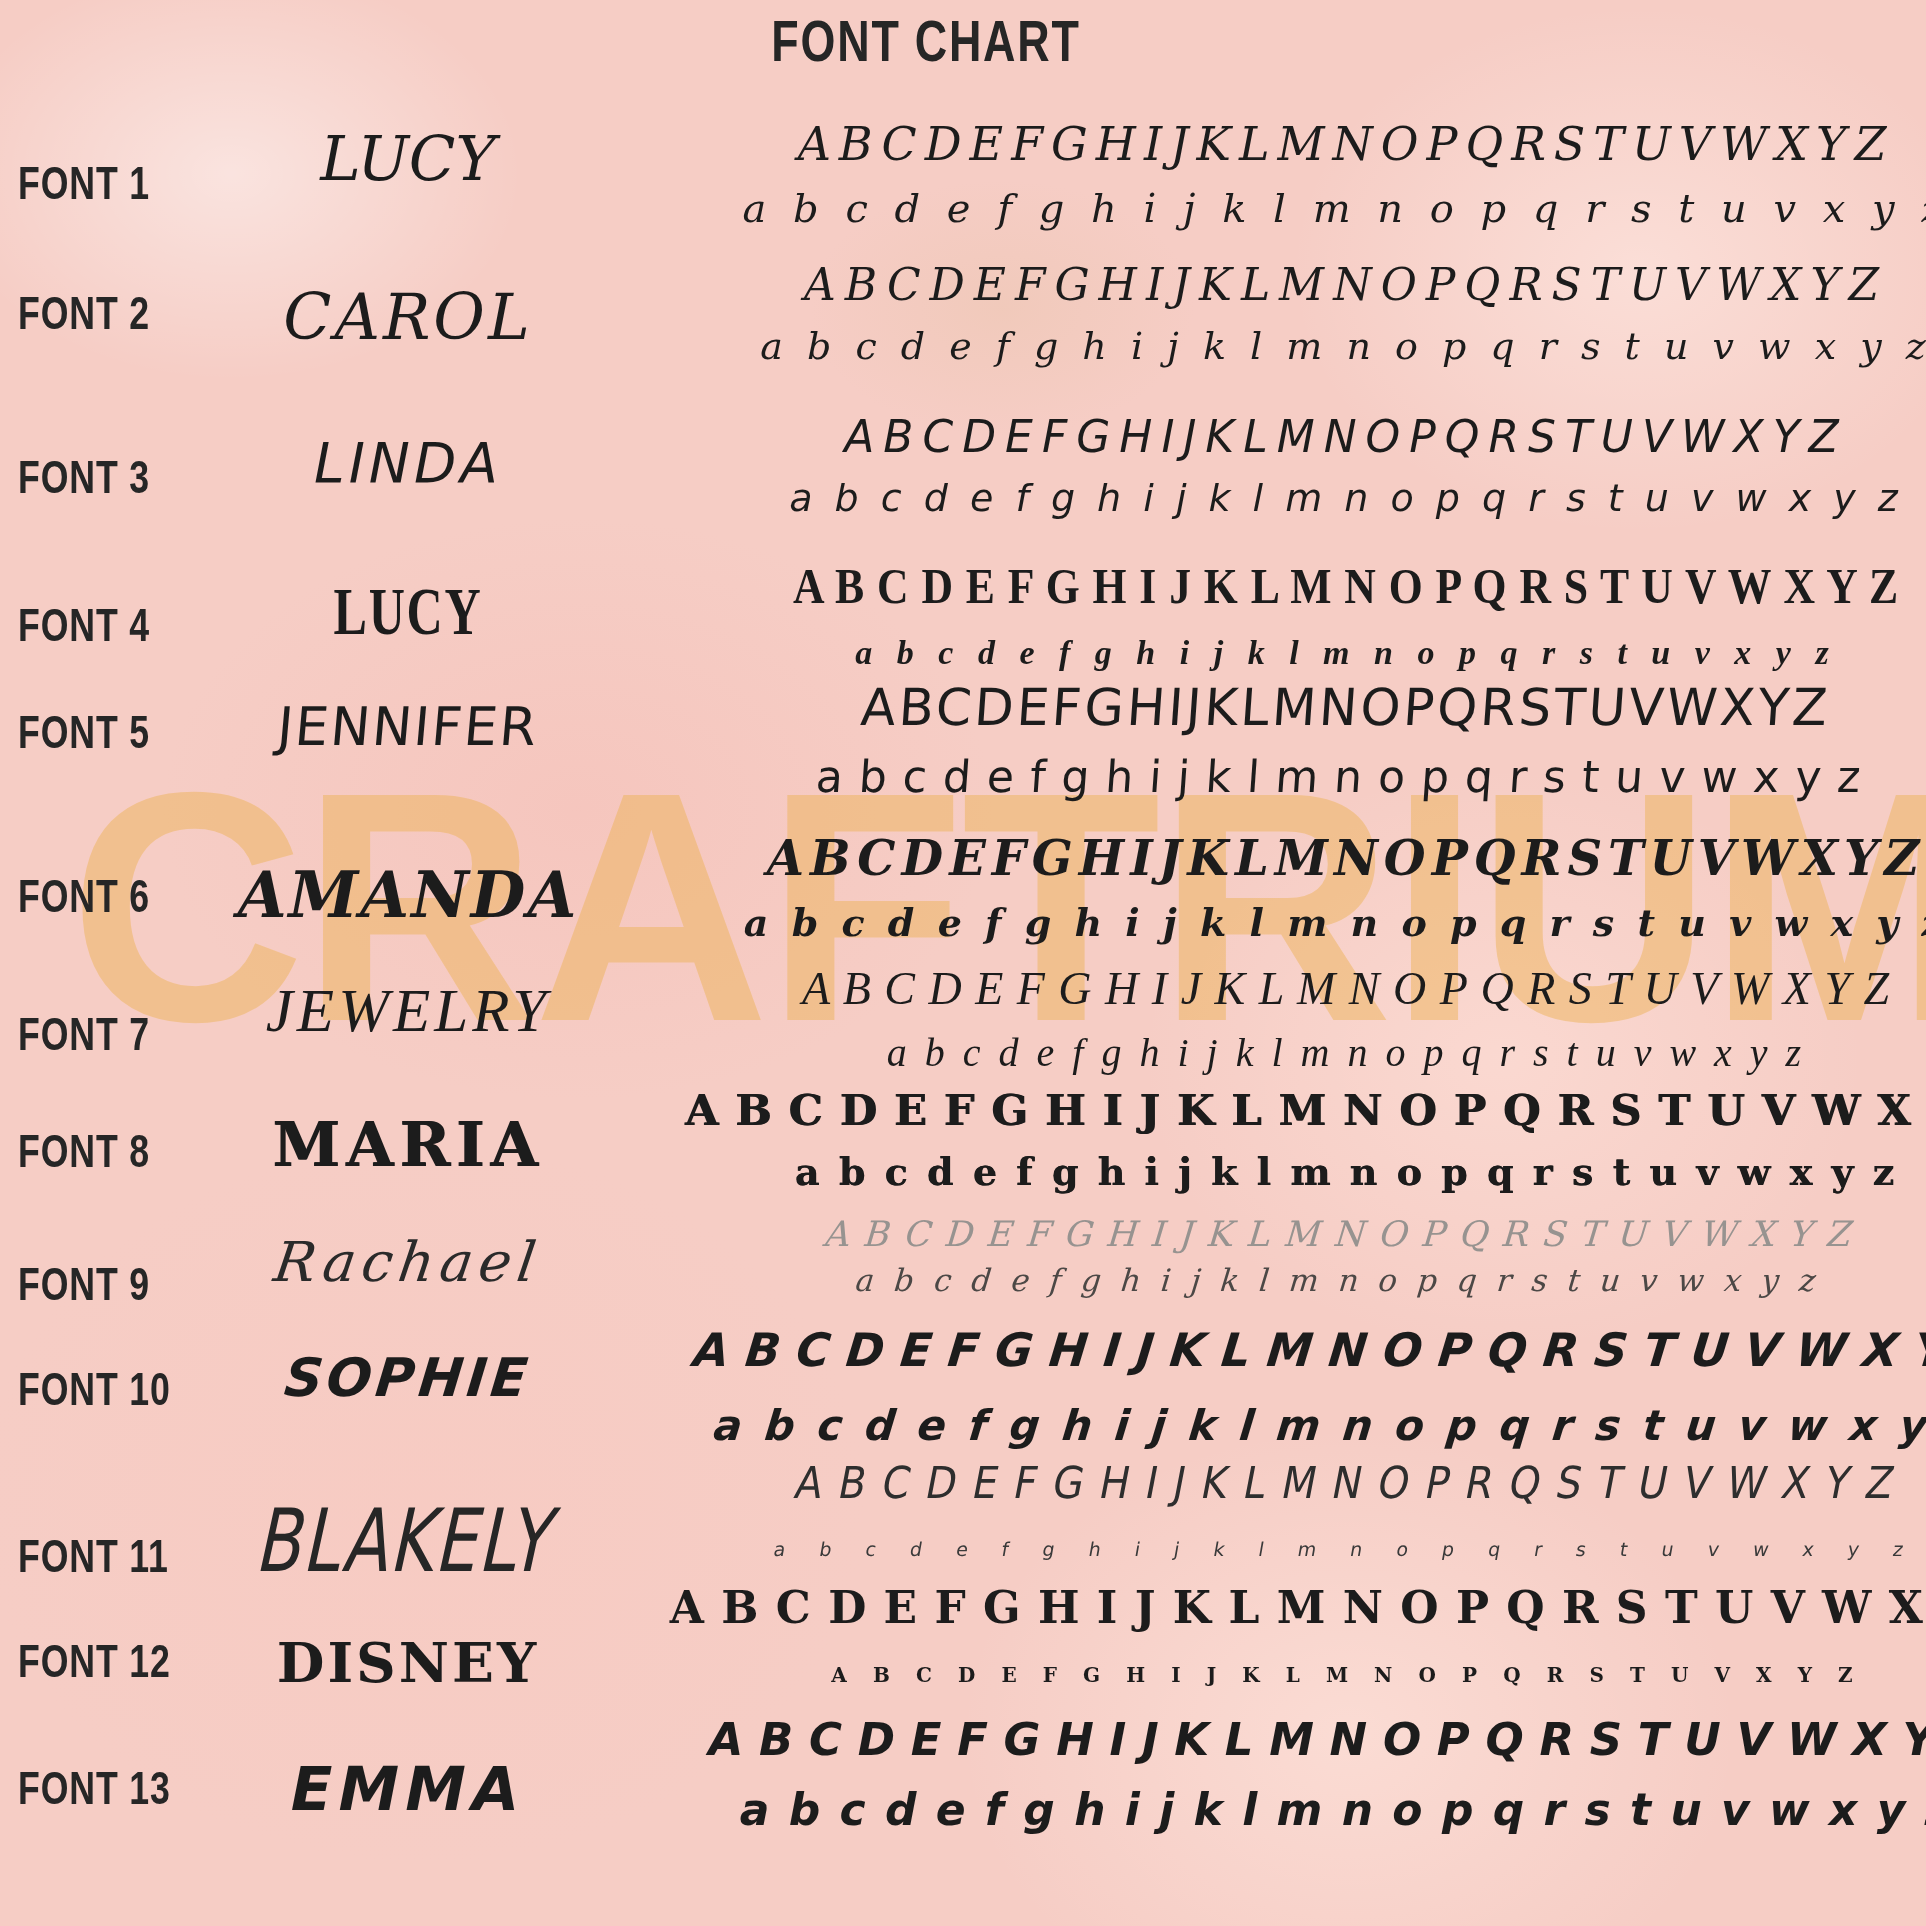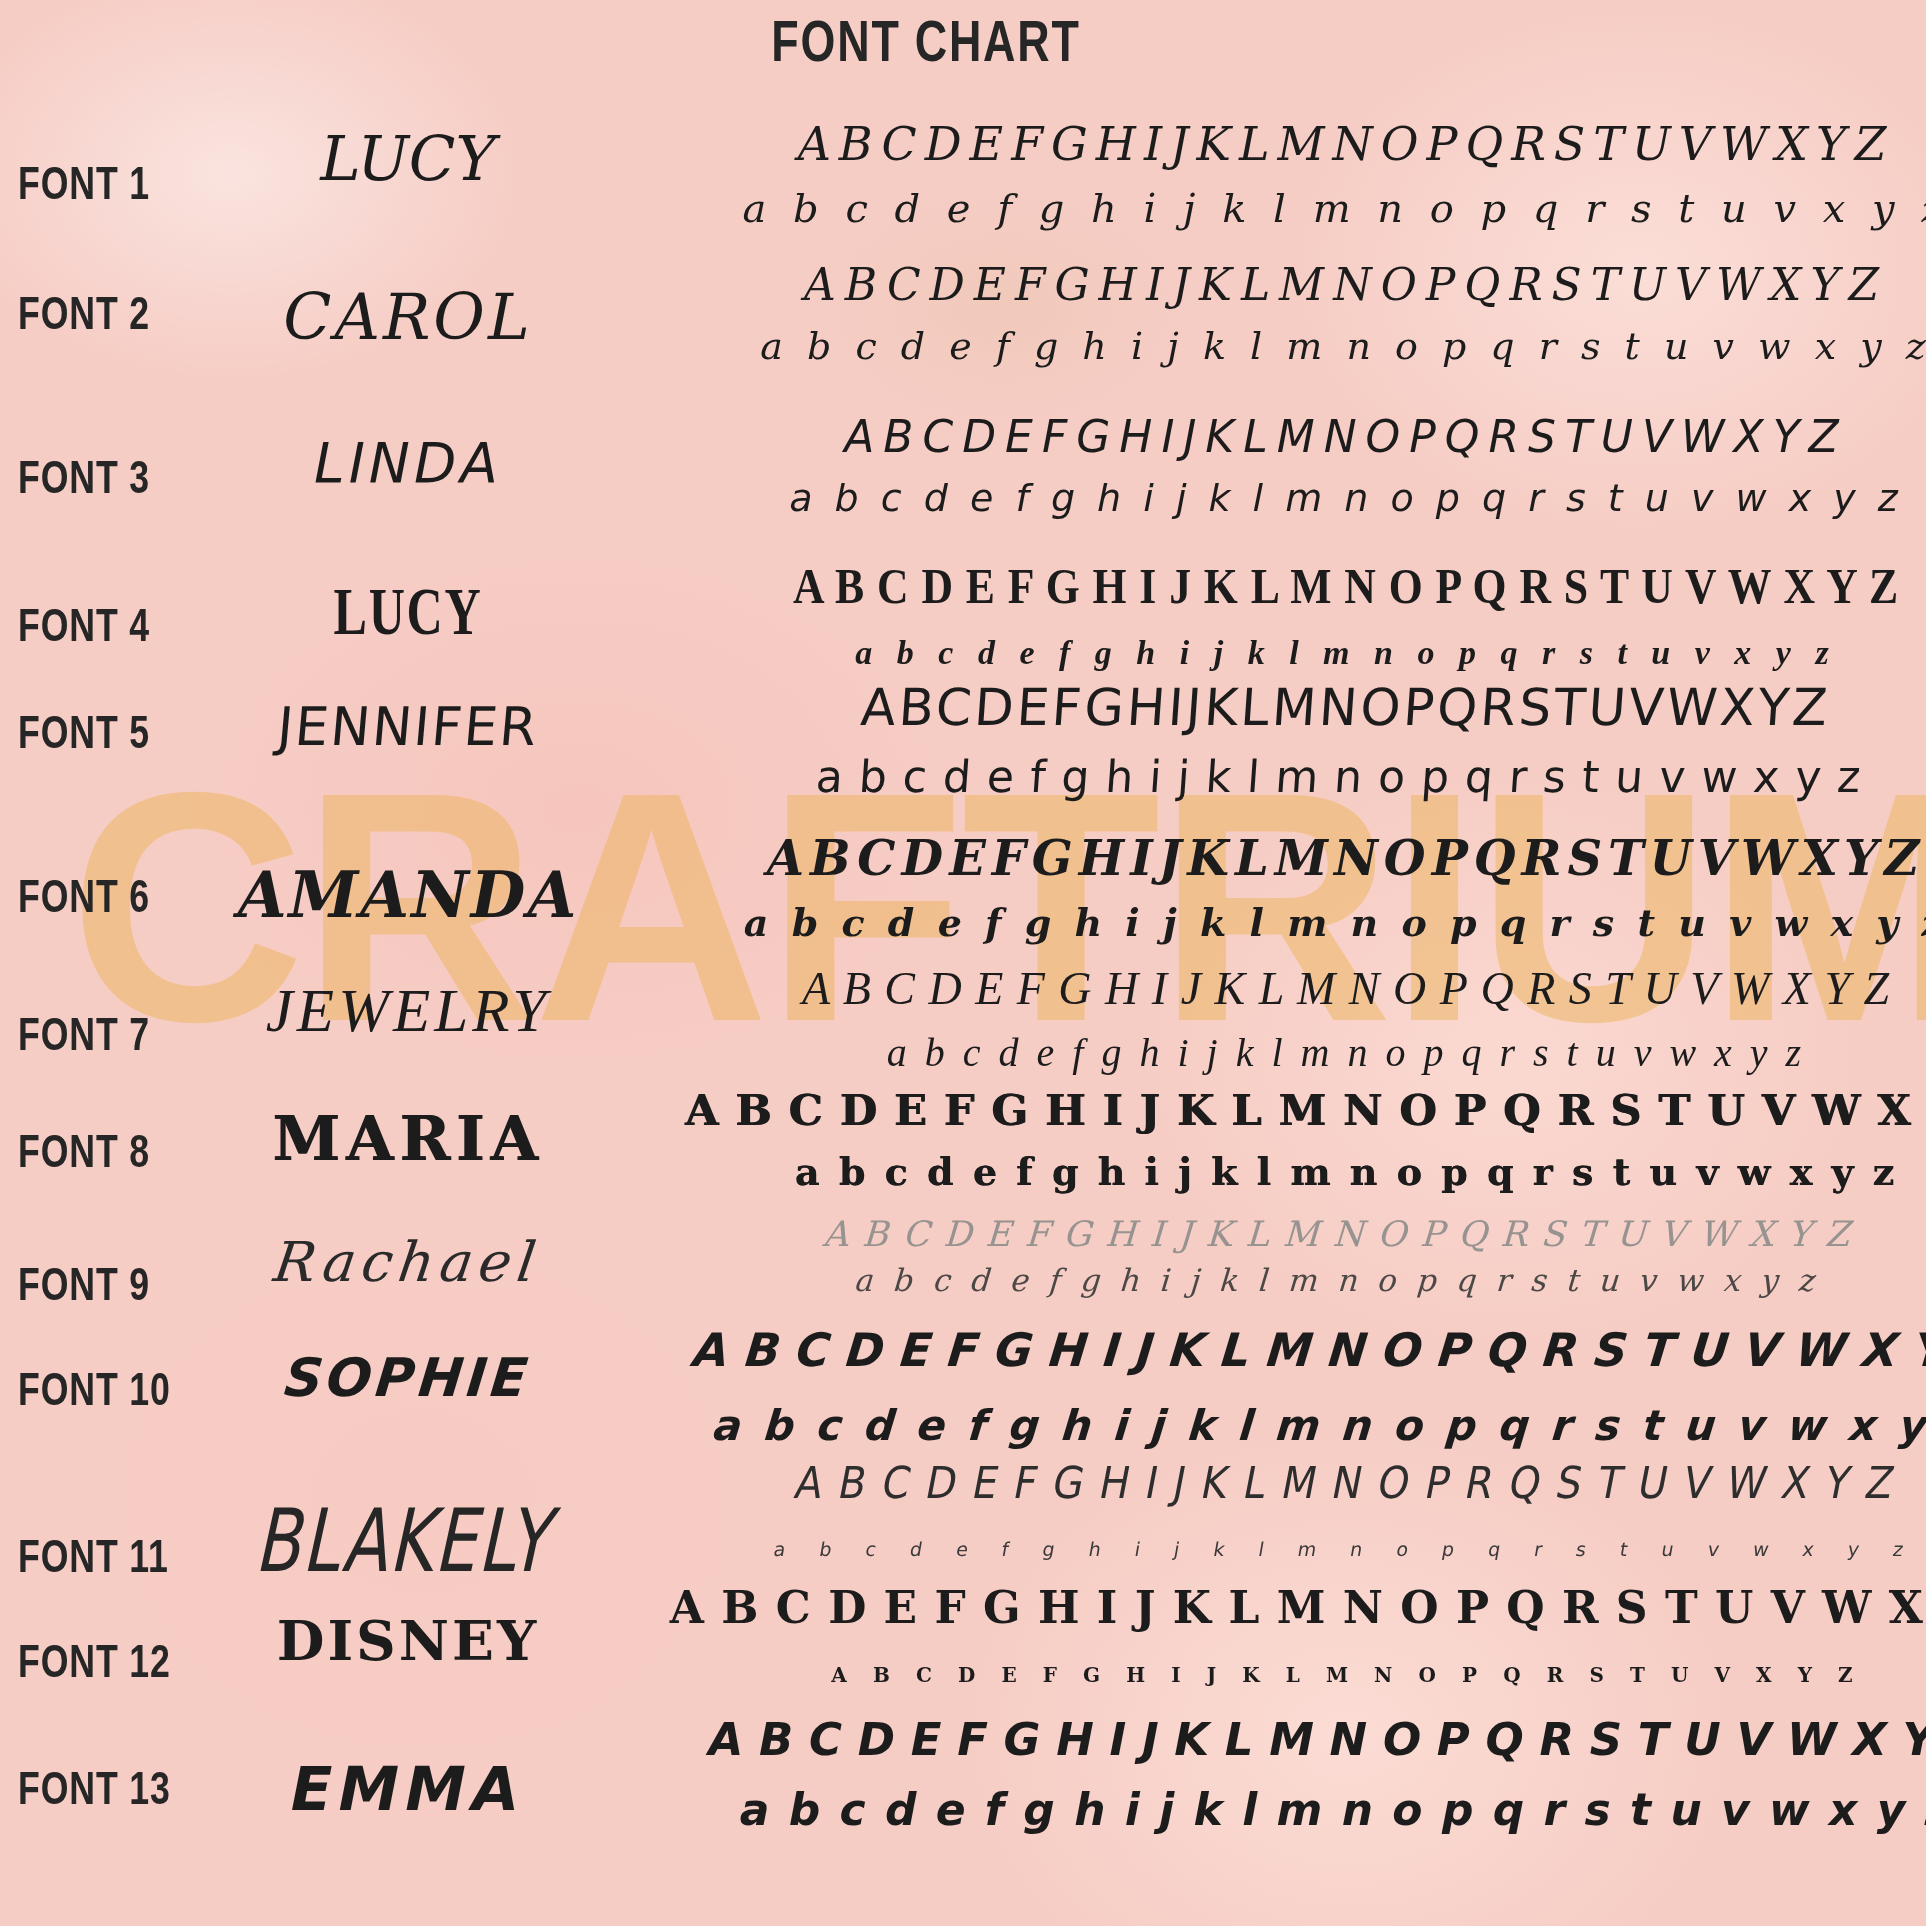--- a/index.html
+++ b/index.html
@@ -32,25 +32,25 @@
   .lower{margin-top:14px;}
 
   
   .r1{top:117px}  .r1 .label{top:42px}  .r1 .name{top:6px}
   .r2{top:259px}  .r2 .label{top:30px}  .r2 .name{top:22px}
   .r3{top:411px}  .r3 .label{top:42px}  .r3 .name{top:20px}
   .r4{top:559px}  .r4 .label{top:42px}  .r4 .name{top:18px}
   .r5{top:678px}  .r5 .label{top:30px}  .r5 .name{top:18px}
   .r6{top:830px}  .r6 .label{top:42px}  .r6 .name{top:28px}
   .r7{top:962px}  .r7 .label{top:48px}  .r7 .name{top:14px}
-  .r8{top:1085px} .r8 .label{top:42px}  .r8 .name{top:18px}
+  .r8{top:1085px} .r8 .label{top:42px}  .r8 .name{top:24px}
   .r9{top:1214px} .r9 .label{top:46px}  .r9 .name{top:16px}
   .r10{top:1323px}.r10 .label{top:42px} .r10 .name{top:24px}
   .r11{top:1457px}.r11 .label{top:75px} .r11 .name{top:36px}
-  .r12{top:1582px}.r12 .label{top:55px} .r12 .name{top:26px}
+  .r12{top:1582px}.r12 .label{top:55px} .r12 .name{top:48px}
   .r13{top:1713px}.r13 .label{top:51px} .r13 .name{top:40px}
 
   
   .n1{font:italic 61px "DejaVu Serif",serif;}
   .u1{font:italic 46px "DejaVu Serif",serif;letter-spacing:8px;}
   .l1{font:italic 40px "DejaVu Serif",serif;letter-spacing:7px;}
   
   .n2{font:italic 63px "DejaVu Serif",serif;letter-spacing:3px;}
   .u2{font:italic 44px "DejaVu Serif",serif;letter-spacing:9px;}
   .l2{font:italic 38px "DejaVu Serif",serif;letter-spacing:6px;}

